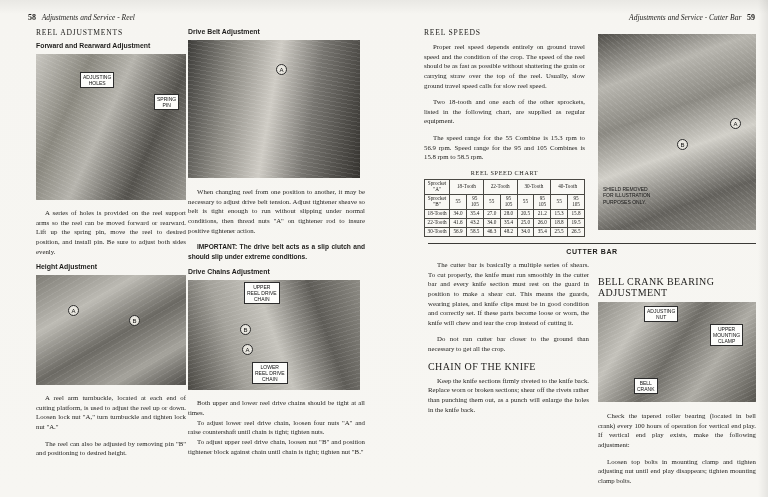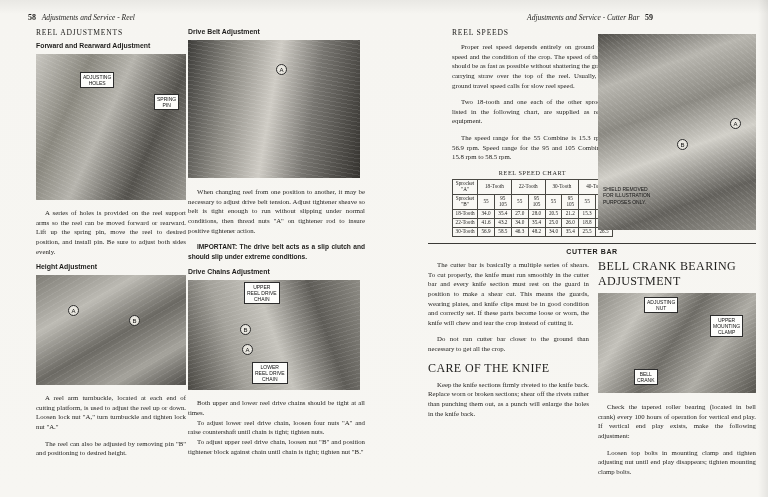--- a/index.html
+++ b/index.html
@@ -8,21 +8,21 @@
     background:linear-gradient(180deg,#e9e8e4 0,#f6f5f1 14px,#f7f6f2 100%);
     font-family:"Liberation Serif","DejaVu Serif",serif;color:#1e1d1b;
   }
   .page::after{content:"";position:absolute;right:0;top:0;width:10px;height:100%;
     background:linear-gradient(90deg,rgba(0,0,0,0) 0,rgba(0,0,0,.07) 100%);pointer-events:none;}
   .abs{position:absolute;}
   .runhead{font-size:7.5px;white-space:nowrap;text-align:right;}
   .runhead .pg{font-weight:bold;font-size:8px;}
   .runhead .ti{font-style:italic;}
   .sec-head{font-size:7.6px;letter-spacing:.8px;margin:0 0 5px 0;font-weight:normal;}
-  .sec-head-sm{font-size:12px;letter-spacing:.4px;margin:0 0 4px 0;font-weight:normal;}
+  .sec-head-sm{font-size:10px;letter-spacing:.4px;margin:17px 0 4px 0;font-weight:normal;}
   .sub-head{font-family:"Liberation Sans","DejaVu Sans",sans-serif;font-weight:bold;font-size:6.9px;margin:0 0 5px 0;}
   p.body{font-size:6.8px;line-height:1.42;text-align:justify;margin:0 0 7px 0;text-indent:9px;}
   p.important{font-family:"Liberation Sans","DejaVu Sans",sans-serif;font-weight:bold;font-size:6.6px;line-height:1.45;text-align:justify;margin:0 0 7px 0;text-indent:9px;}
   .photo{position:relative;overflow:hidden;background:#9a978f;}
   .tex{position:absolute;inset:0;}
   .plabel{
     position:absolute;background:#fdfdfb;border:0.5px solid #2c2c2c;color:#111;
     font-family:"Liberation Sans","DejaVu Sans",sans-serif;font-size:5px;line-height:1.2;
     padding:1px 2px;text-align:center;white-space:pre-line;z-index:3;
   }
@@ -53,21 +53,21 @@
 </head>
 <body>
 
 <div class="page">
 
   <div class="abs runhead" style="left:28px;top:13px;">
     <span class="pg">58</span>&nbsp;&nbsp;
     <span class="ti">Adjustments and Service - Reel</span>
   </div>
 
-  <div class="abs runhead" style="left:425px;top:13px;width:330px;text-align:center;">
+  <div class="abs runhead" style="left:425px;top:13px;width:330px;text-align:right;">
     <span class="ti">Adjustments and Service - Cutter Bar</span>&nbsp;&nbsp;
     <span class="pg">59</span>
   </div>
 
   <div class="abs" style="left:36px;top:28px;width:150px;">
     <h2 class="sec-head">REEL ADJUSTMENTS</h2>
     <h3 class="sub-head">Forward and Rearward Adjustment</h3>
 
     <div class="photo" style="width:150px;height:146px;">
       <div class="tex" style="background:linear-gradient(115deg,#c9c7c1 0%,#8a887f 26%,#b6b4ad 46%,#54524d 72%,#9c9a93 100%);"></div>
@@ -118,21 +118,21 @@
 CHAIN</div>
       <div class="circ" style="left:52px;top:44px;">B</div>
       <div class="circ" style="left:54px;top:64px;">A</div>
     </div>
 
     <p class="body" style="margin-top:8px;margin-bottom:0;">Both upper and lower reel drive chains should be tight at all times.</p>
     <p class="body" style="margin-bottom:0;">To adjust lower reel drive chain, loosen four nuts "A" and raise countershaft until chain is tight; tighten nuts.</p>
     <p class="body">To adjust upper reel drive chain, loosen nut "B" and position tightener block against chain until chain is tight; tighten nut "B."</p>
   </div>
 
-  <div class="abs" style="left:452px;top:28px;width:161px;">
+  <div class="abs" style="left:424px;top:28px;width:161px;">
     <h2 class="sec-head">REEL SPEEDS</h2>
     <p class="body">Proper reel speed depends entirely on ground travel speed and the condition of the crop. The speed of the reel should be as fast as possible without shattering the grain or carrying straw over the top of the reel. Usually, slow ground travel speed calls for slow reel speed.</p>
     <p class="body">Two 18-tooth and one each of the other sprockets, listed in the following chart, are supplied as regular equipment.</p>
     <p class="body">The speed range for the 55 Combine is 15.3 rpm to 56.9 rpm. Speed range for the 95 and 105 Combines is 15.8 rpm to 58.5 rpm.</p>
 
     <h4 class="chart-title">REEL SPEED CHART</h4>
 
     <table class="chart" style="width:161px;">
       <tbody>
           <tr>
@@ -195,21 +195,21 @@
     </tbody>
       </table>
   </div>
 
   <div class="rule" style="left:428px;top:243px;width:328px;"></div>
   <div class="abs cutter-head" style="left:428px;top:248px;width:328px;">CUTTER BAR</div>
 
   <div class="abs" style="left:428px;top:260px;width:161px;">
     <p class="body">The cutter bar is basically a multiple series of shears. To cut properly, the knife must run smoothly in the cutter bar and every knife section must rest on the guard in position to make a shear cut. This means the guards, wearing plates, and knife clips must be in good condition and correctly set. If these parts become loose or worn, the knife will chew and tear the crop instead of cutting it.</p>
     <p class="body">Do not run cutter bar closer to the ground than necessary to get all the crop.</p>
-    <h2 class="sec-head-sm" style="margin-top:6px;">CARE OF THE KNIFE</h2>
+    <h2 class="sec-head-sm" style="margin-top:6px;">CHAIN OF THE KNIFE</h2>
     <p class="body">Keep the knife sections firmly riveted to the knife back. Replace worn or broken sections; shear off the rivets rather than punching them out, as a punch will enlarge the holes in the knife back.</p>
   </div>
 
   <div class="photo abs" style="left:598px;top:34px;width:158px;height:196px;">
     <div class="tex" style="background:linear-gradient(160deg,#504e49 0%,#b8b6af 22%,#8b8982 40%,#d2d0c9 58%,#63615c 80%,#97958e 100%);"></div>
     <div class="tex" style="background:repeating-linear-gradient(40deg,rgba(255,255,255,.08) 0 1px,rgba(0,0,0,0) 1px 4px);"></div>
     <div class="circ" style="left:132px;top:84px;">A</div>
     <div class="circ" style="left:79px;top:105px;">B</div>
     <div class="pnote" style="left:5px;top:152px;">SHIELD  REMOVED
 FOR  ILLUSTRATION

